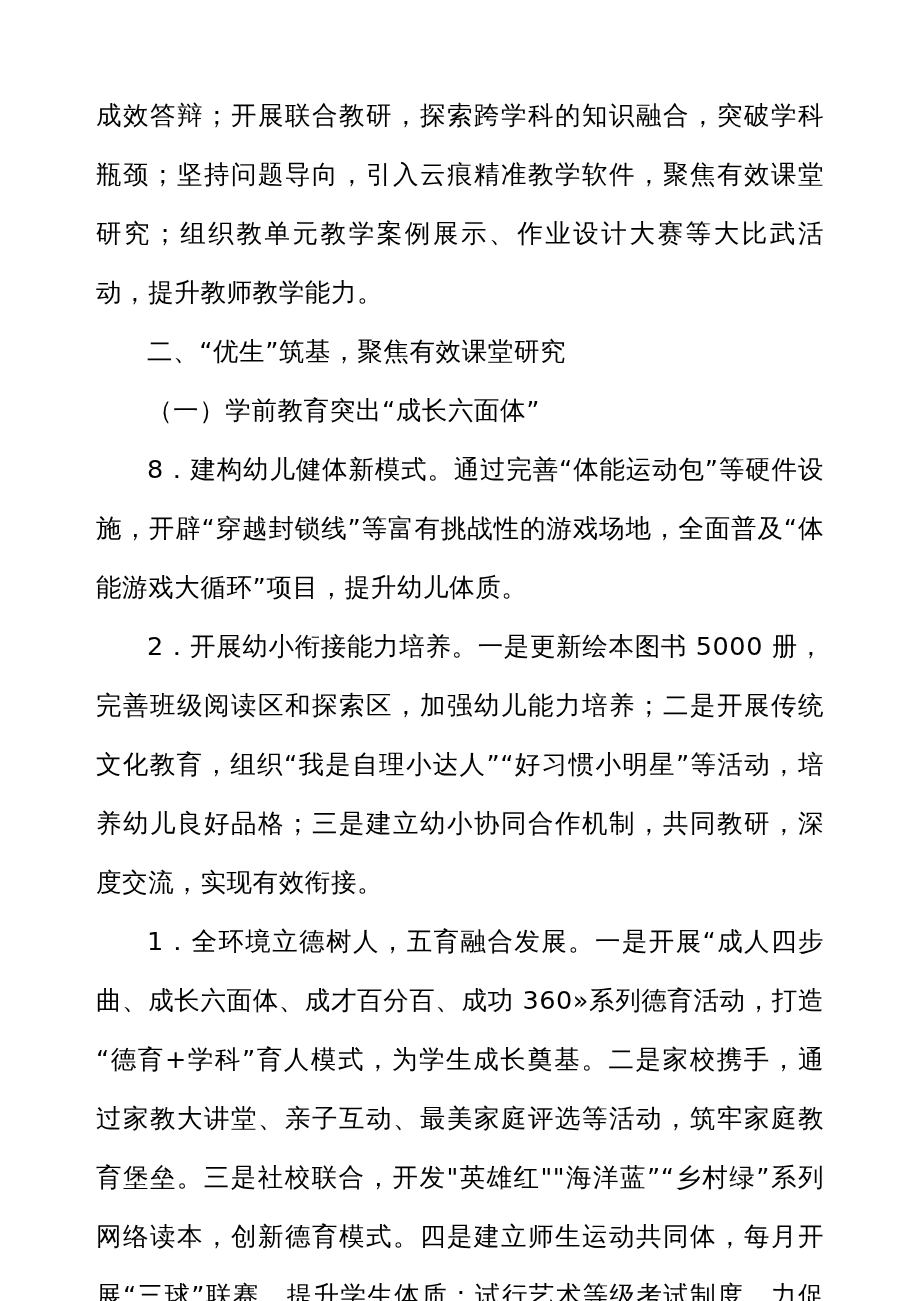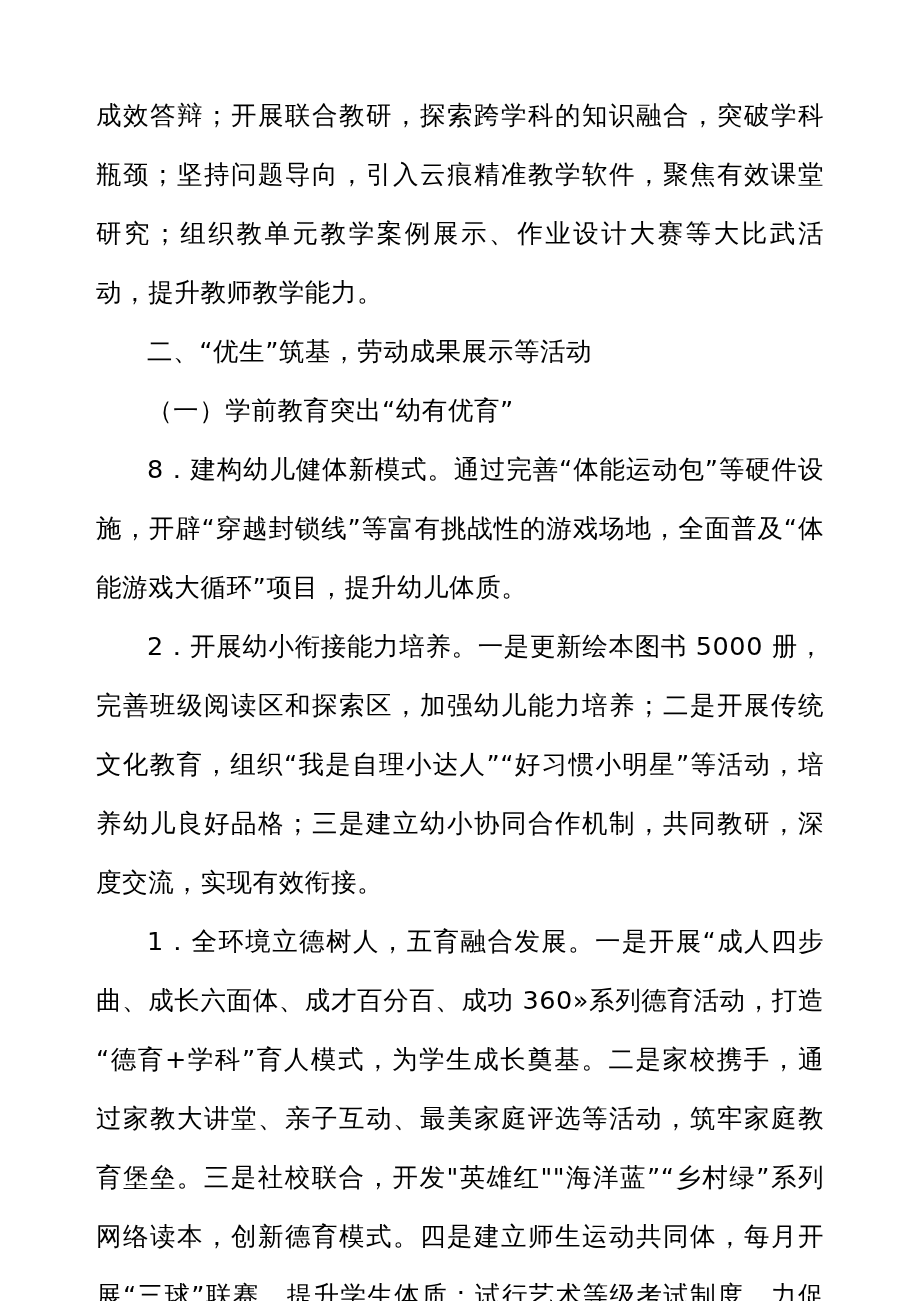--- a/index.html
+++ b/index.html
@@ -38,19 +38,19 @@
   .para.indent {
     text-indent: 51px;
   }
 </style>
 </head>
 <body>
 
 <div class="page">
   <div class="doc-body">
     <p class="para">成效答辩；开展联合教研，探索跨学科的知识融合，突破学科瓶颈；坚持问题导向，引入云痕精准教学软件，聚焦有效课堂研究；组织教单元教学案例展示、作业设计大赛等大比武活动，提升教师教学能力。</p>
-    <p class="para indent">二、“优生”筑基，劳动成果展示等活动</p>
-    <p class="para indent">（一）学前教育突出“幼有优育”</p>
+    <p class="para indent">二、“优生”筑基，聚焦有效课堂研究</p>
+    <p class="para indent">（一）学前教育突出“成长六面体”</p>
     <p class="para indent">8．建构幼儿健体新模式。通过完善“体能运动包”等硬件设施，开辟“穿越封锁线”等富有挑战性的游戏场地，全面普及“体能游戏大循环”项目，提升幼儿体质。</p>
     <p class="para indent">2．开展幼小衔接能力培养。一是更新绘本图书 5000 册，完善班级阅读区和探索区，加强幼儿能力培养；二是开展传统文化教育，组织“我是自理小达人”“好习惯小明星”等活动，培养幼儿良好品格；三是建立幼小协同合作机制，共同教研，深度交流，实现有效衔接。</p>
     <p class="para indent">1．全环境立德树人，五育融合发展。一是开展“成人四步曲、成长六面体、成才百分百、成功 360»系列德育活动，打造“德育+学科”育人模式，为学生成长奠基。二是家校携手，通过家教大讲堂、亲子互动、最美家庭评选等活动，筑牢家庭教育堡垒。三是社校联合，开发"英雄红""海洋蓝”“乡村绿”系列网络读本，创新德育模式。四是建立师生运动共同体，每月开展“三球”联赛，提升学生体质；试行艺术等级考试制度，力促每个孩子至少掌握一项艺术技能。五是开展劳动节、劳动成果展示等活动，评</p>
   </div>
 </div>
 
 </body></html>

